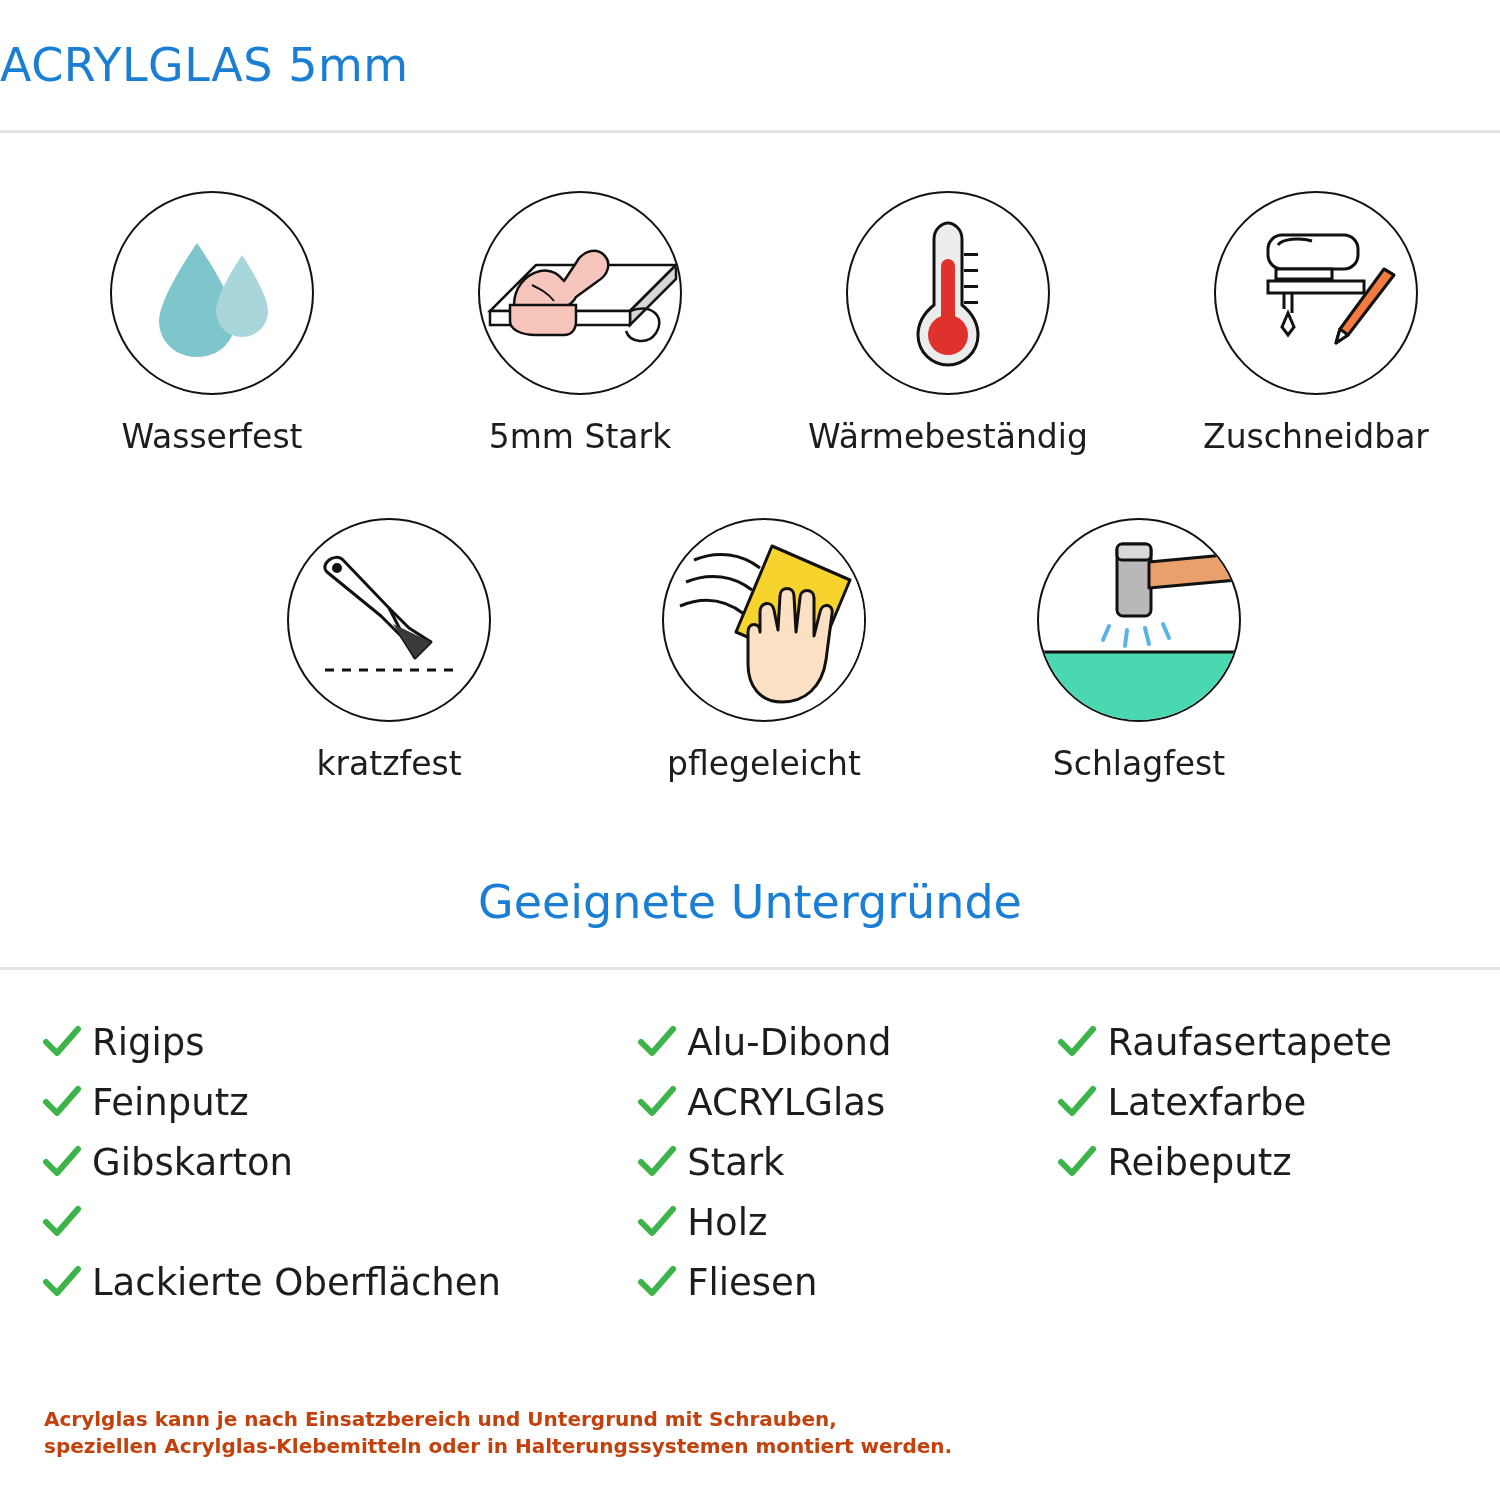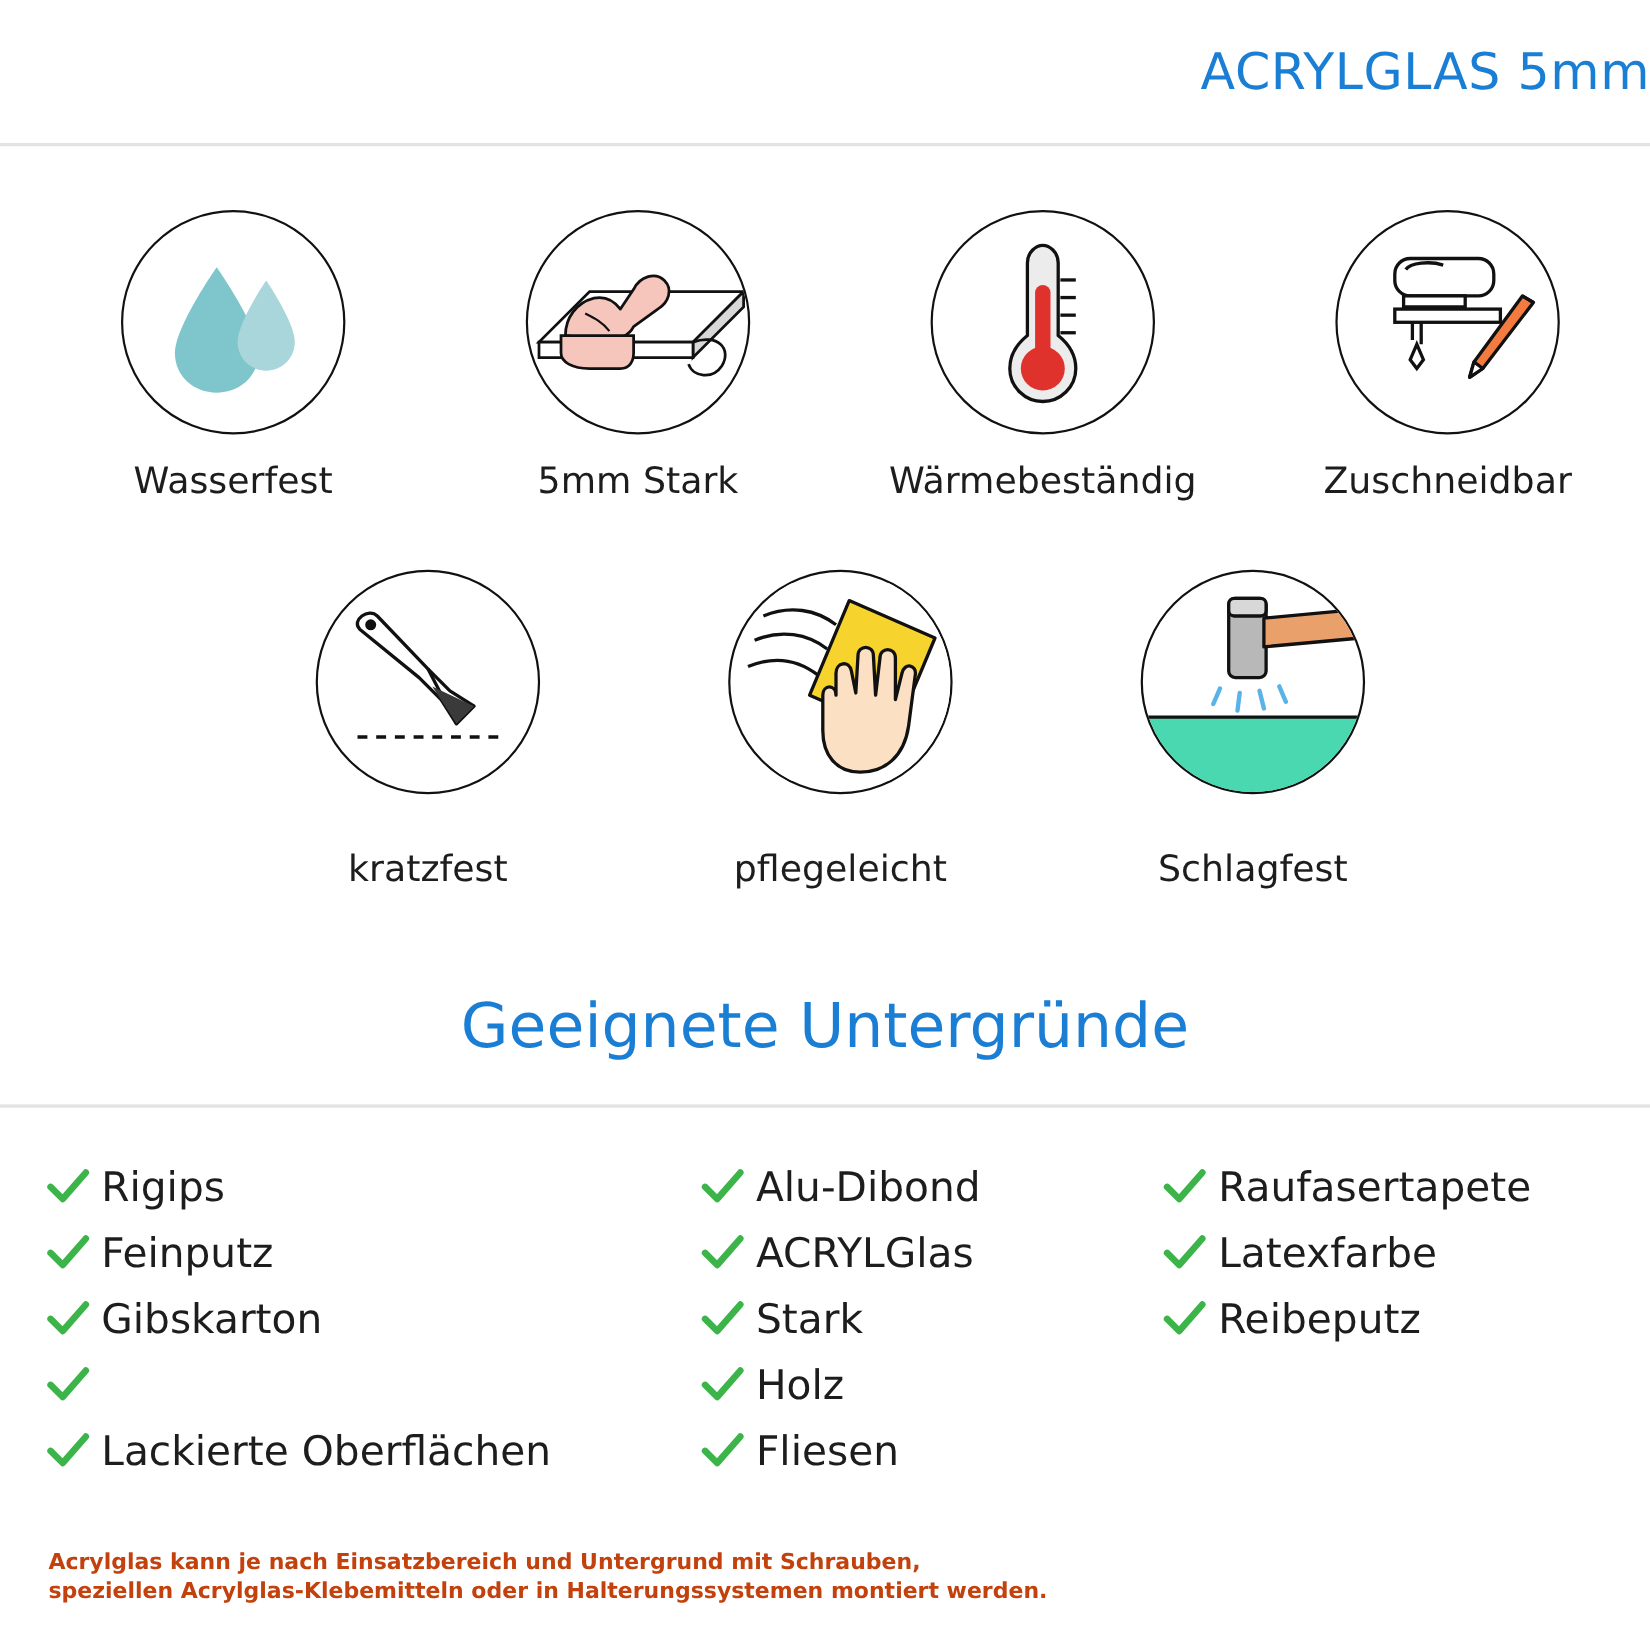--- a/index.html
+++ b/index.html
@@ -19,21 +19,21 @@
     width: 1500px;
     height: 1500px;
     box-sizing: border-box;
   }
 
   
   .header {
     height: 130px;
     display: flex;
     align-items: center;
-    justify-content: flex-end;
+    justify-content: flex-start;
   }
   .header-title {
     font-size: 46px;
     color: #1a7fd4;
     letter-spacing: 0.5px;
     font-weight: 400;
   }
   .rule {
     height: 3px;
     background: #e3e3e3;
@@ -44,21 +44,21 @@
   .features {
     padding-top: 58px;
     margin-left: 28px;
   }
   .feature-row {
     display: flex;
     justify-content: center;
     align-items: flex-start;
   }
   .feature-row.row1 > .feature { width: 375px; }
-  .feature-row.row2 > .feature { width: 375px; gap: 26px; }
+  .feature-row.row2 > .feature { width: 375px; }
   .feature-row.row2 { margin-top: 62px; }
 
   .feature {
     display: flex;
     flex-direction: column;
     align-items: center;
   }
   .circle {
     width: 200px;
     height: 200px;
@@ -78,21 +78,21 @@
     text-align: center;
     white-space: nowrap;
   }
 
   
   .subtitle-wrap {
     margin-top: 92px;
     text-align: center;
   }
   .subtitle {
-    font-size: 56px;
+    font-size: 46px;
     color: #1a7fd4;
     font-weight: 400;
   }
   .rule2 {
     margin-top: 38px;
     height: 3px;
     background: #e3e3e3;
     width: 100%;
   }
 

